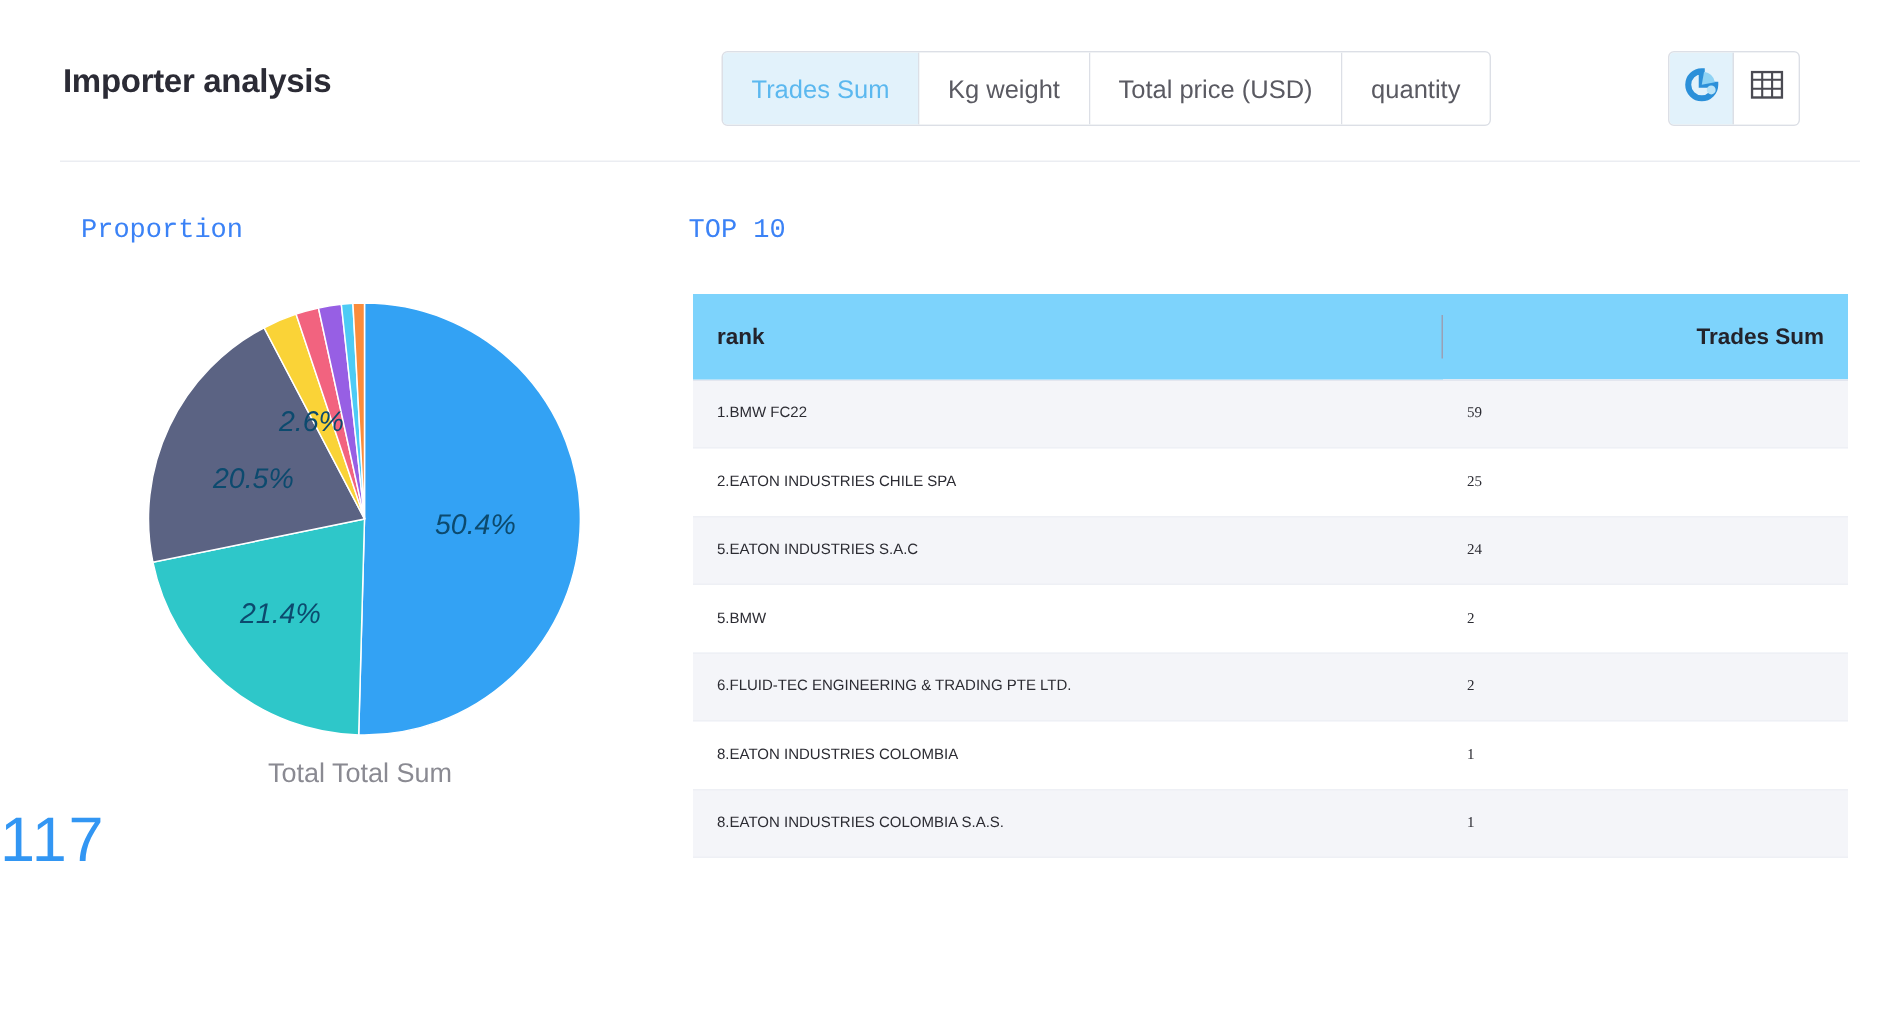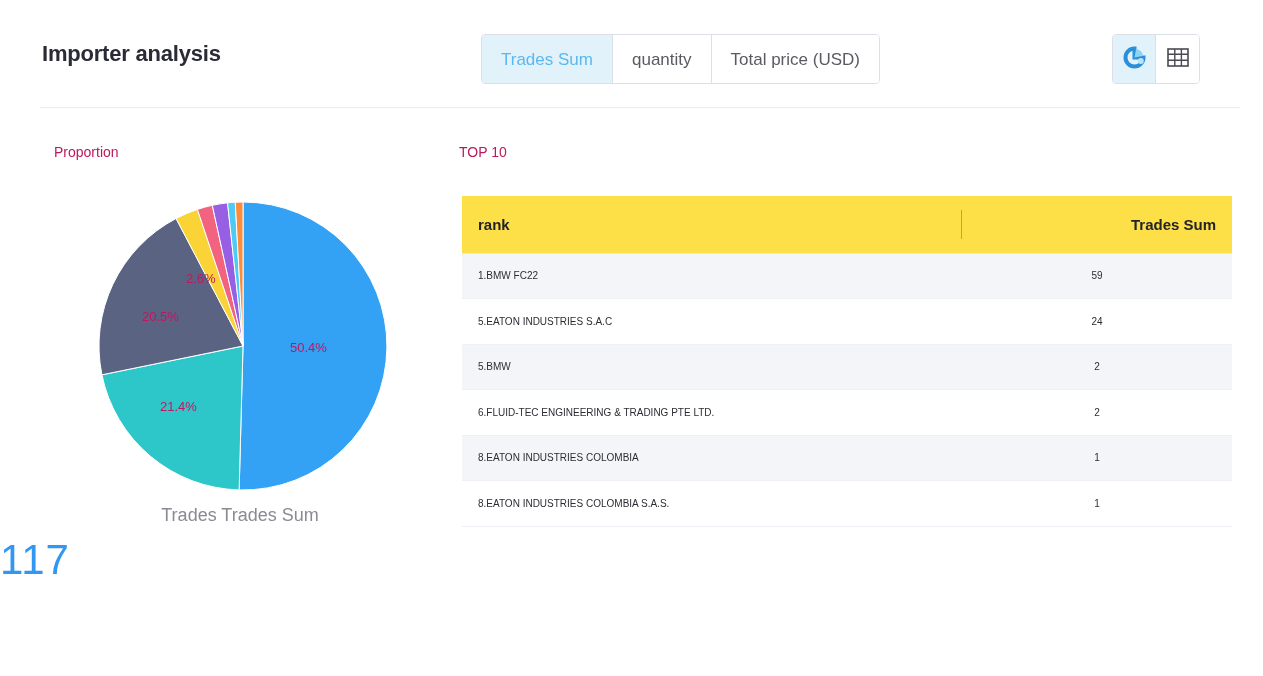--- a/index.html
+++ b/index.html
@@ -59,85 +59,89 @@
   .view-btn {
     width: 43px; display: flex; align-items: center; justify-content: center;
     background: #ffffff; border-right: 1px solid #dcdfe6; cursor: pointer;
   }
   .view-btn:last-child { border-right: none; }
   .view-btn.active { background: #e2f2fb; }
 
   
   .section-label {
     position: absolute;
-    font-size: 14px; color: #be185d; font-weight: normal;
+    font-size: 18px; color: #3b82f6; font-weight: normal; font-family: Liberation Mono, monospace;
   }
   #proportion-label { left: 54px; top: 144px; }
   #top10-label { left: 459px; top: 144px; }
 
   
   .pie-wrap { position: absolute; left: 98px; top: 201px; width: 290px; height: 290px; }
   .pie-svg { display:block; }
   .pie-label {
-    position: absolute; font-size: 13px; color: #be185d;
+    position: absolute; font-size: 19px; color: #0c4a6e;
     white-space: nowrap;
+    font-style: italic;
   }
   .total-caption {
     position: absolute; left: 0; top: 505px; width: 480px;
     text-align: center; font-size: 18px; color: #8a8a92;
   }
   .total-value {
     position: absolute; left: 0; top: 536px; width: 480px;
     text-align: left; font-size: 42px; color: #3296f3; font-weight: normal;
     letter-spacing: 1px;
   }
 
   
   .table-wrap {
     position: absolute; left: 462px; top: 196px; width: 770px;
   }
   table.top-table { border-collapse: collapse; width: 770px; table-layout: fixed; }
   table.top-table thead th {
-    background: #fde047;
+    background: #7dd3fc;
     font-size: 15px; font-weight: bold; color: #23232b;
     height: 57px; padding: 0 16px;
     border-bottom: 1px solid #e3e6ef;
   }
   th.th-rank { text-align: left; width: 500px; position: relative; }
   th.th-rank::after {
     content:""; position:absolute; right:0; top:14px; bottom:14px;
     width:1px; background:#9aa0b5;
   }
   th.th-value { text-align: right; width: 270px; }
   table.top-table tbody td {
     font-size: 10px; color: #2c2c33; height: 45.5px; padding: 0 16px;
     border-bottom: 1px solid #eef0f5;
   }
   td.td-name { text-align: left; }
-  td.td-value { text-align: center; }
+  td.td-value { text-align: left; font-family: Liberation Serif, serif; }
   tbody tr:nth-child(odd) td { background: #f4f5f9; }
   tbody tr:nth-child(even) td { background: #ffffff; }
 </style>
 </head>
 <body>
 
 <div class="page">
 
   <div class="header">
     <div class="page-title">Importer analysis</div>
 
     <div class="tab-group" id="tab-group">
         <div class="tab-btn active">
           <span>Trades Sum</span>
         </div>
         <div class="tab-btn">
-          <span>quantity</span>
+          <span>Kg weight</span>
         </div>
         <div class="tab-btn">
           <span>Total price (USD)</span>
+        </div>
+        <div class="tab-btn">
+          <span>quantity</span>
         </div>
       </div>
 
     <div class="view-group">
       <div class="view-btn active">
         <span>
           <svg width="23" height="23" viewBox="0 0 24 24">
             <path d="M12 2.6 A9.4 9.4 0 1 0 21.4 12 L12 12 Z" fill="none" stroke="#2b90d9" stroke-width="4.2" stroke-linecap="round"></path>
             <path d="M13.6 3 A9.4 9.4 0 0 1 21.2 10.2 L12 12 Z" fill="#8fd3f4"></path>
             <circle cx="18.6" cy="15.6" r="3.1" fill="#b9e3f7"></circle>
@@ -172,39 +176,43 @@
         <path d="M 145 145 L 114.30 4.31 A 144 144 0 0 1 129.56 1.83 Z" fill="#975fe4" stroke="#ffffff" stroke-width="1"></path>
         <path d="M 145 145 L 129.56 1.83 A 144 144 0 0 1 137.27 1.21 Z" fill="#4dcbf5" stroke="#ffffff" stroke-width="1"></path>
         <path d="M 145 145 L 137.27 1.21 A 144 144 0 0 1 145.00 1.00 Z" fill="#fa8c3c" stroke="#ffffff" stroke-width="1"></path>
       </svg>
   <div class="pie-label" style="left: 192px; top: 139px;">50.4%</div>
       <div class="pie-label" style="left: 62px; top: 198px;">21.4%</div>
       <div class="pie-label" style="left: 44px; top: 108px;">20.5%</div>
       <div class="pie-label" style="left: 88px; top: 70px;">2.6%</div>
     </div>
 
-  <div class="total-caption">Trades Trades Sum</div>
+  <div class="total-caption">Total Total Sum</div>
   <div class="total-value">117</div>
 
   <div class="section-label" id="top10-label">TOP 10</div>
 
   <div class="table-wrap">
     <table class="top-table">
       <thead>
         <tr>
           <th class="th-rank">rank</th>
           <th class="th-value">Trades Sum</th>
         </tr>
       </thead>
       <tbody id="table-body">
           <tr>
             <td class="td-name">1.BMW FC22</td>
             <td class="td-value">59</td>
           </tr>
           <tr>
+            <td class="td-name">2.EATON INDUSTRIES CHILE SPA</td>
+            <td class="td-value">25</td>
+          </tr>
+          <tr>
             <td class="td-name">5.EATON INDUSTRIES S.A.C</td>
             <td class="td-value">24</td>
           </tr>
           <tr>
             <td class="td-name">5.BMW</td>
             <td class="td-value">2</td>
           </tr>
           <tr>
             <td class="td-name">6.FLUID-TEC ENGINEERING &amp; TRADING PTE LTD.</td>
             <td class="td-value">2</td>

